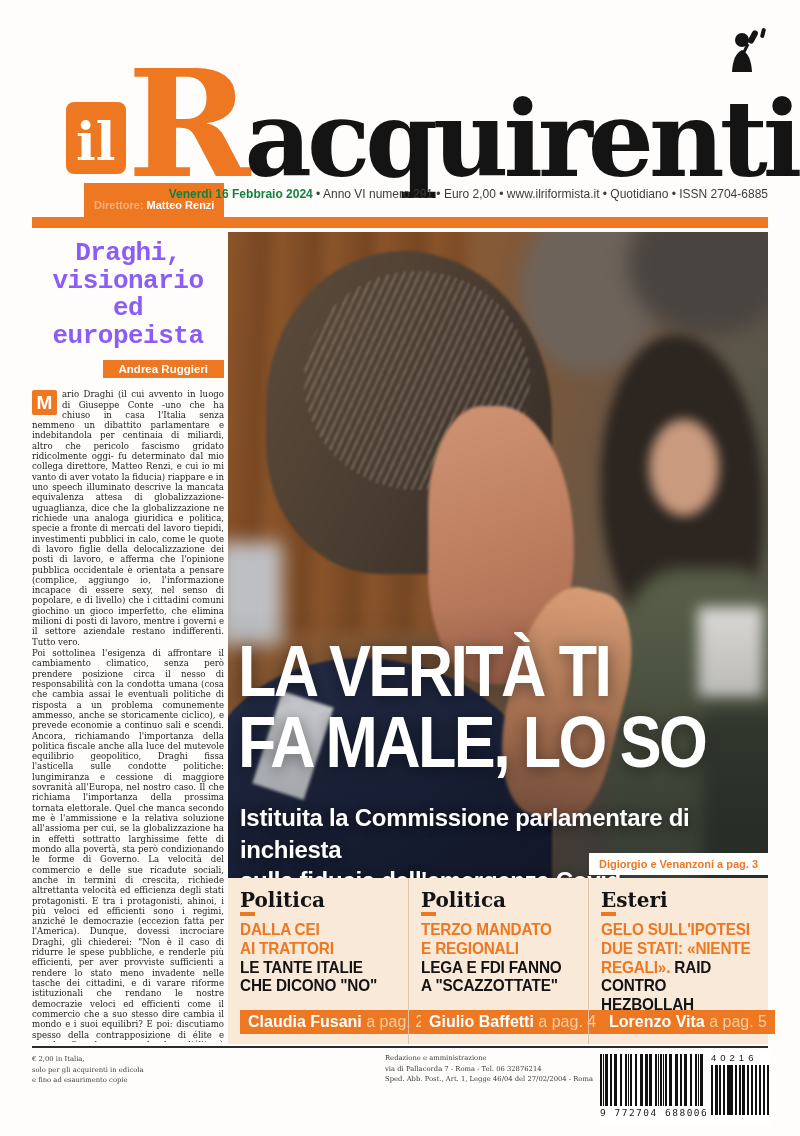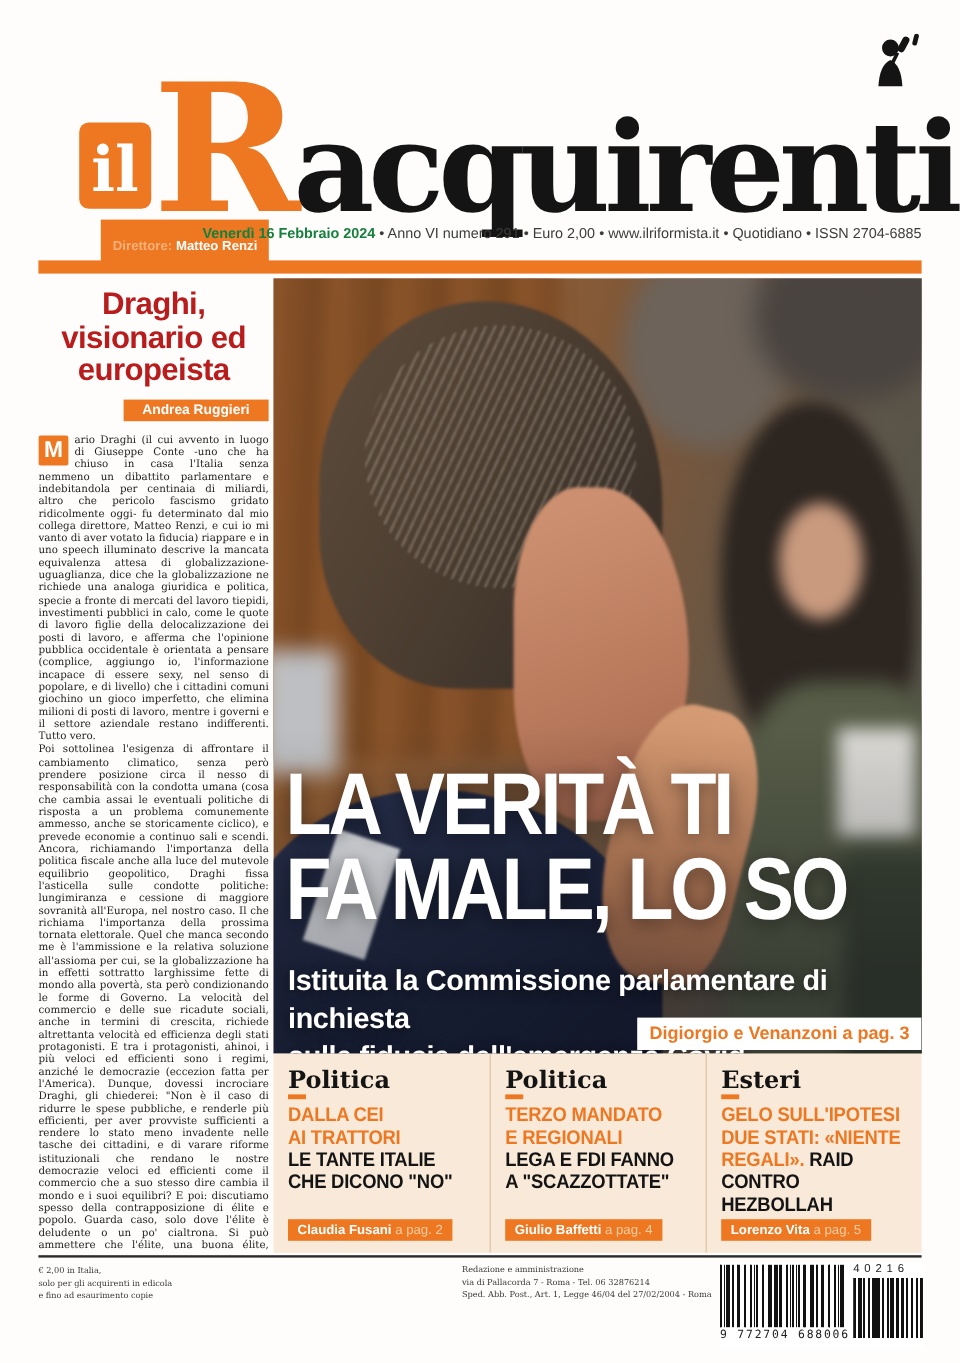--- a/index.html
+++ b/index.html
@@ -34,21 +34,21 @@
     font-size:11px; padding:16px 10px; white-space:nowrap;
   }
   .director-badge .dlabel { color:#f6b078; font-weight:bold; }
   .director-badge .dname { color:#fff; font-weight:bold; }
   .dateline { position:absolute; right:0; top:4px; font-size:12px; color:#3c3c3c; white-space:nowrap; }
   .dateline .date-part { color:#15803d; font-weight:bold; }
   .orange-bar { position:absolute; top:217px; left:32px; right:32px; height:11px; background:#ee7722; }
   
   .leftcol { position:absolute; top:240px; left:32px; width:192px; height:802px; overflow:hidden; }
   .lc-title {
-    font-family:Liberation Sans, sans-serif; font-weight:bold; color:#b91c1c;
+    font-family:Liberation Mono, monospace; font-weight:bold; color:#8b5cf6;
     font-size:26px; line-height:1.06; text-align:center; letter-spacing:-0.5px;
   }
   .lc-badge-wrap { text-align:right; margin:9px 0 11px; }
   .lc-badge {
     display:inline-block; background:#ee7722; color:#fff; font-weight:bold;
     font-size:11.5px; padding:3px 16px;
   }
   .lc-body {
     font-family:"DejaVu Serif", serif; font-size:8.6px; line-height:1.2;
     color:#1d1d1d; text-align:justify;
@@ -100,38 +100,38 @@
     transform:scaleX(0.86); transform-origin:left top; white-space:nowrap; }
   .headline-line {
     color:#fff; font-weight:bold; font-size:73px; line-height:0.97; letter-spacing:-3px;
     text-shadow:0 3px 16px rgba(0,0,0,.45);
   }
   .subhead-block { position:absolute; left:12px; top:570px; z-index:5; }
   .subhead-line { color:#fff; font-weight:bold; font-size:24px; line-height:1.32;
     letter-spacing:-0.3px; text-shadow:0 2px 10px rgba(0,0,0,.5); }
   .photo-badge {
     position:absolute; right:0; bottom:3px; z-index:6; background:#fff; color:#ee7722;
-    font-weight:bold; font-size:15px; padding:5px 10px;
+    font-weight:bold; font-size:11px; padding:5px 10px;
   }
   
   .teasers {
     position:absolute; top:878px; left:228px; width:540px; height:166px;
     background:#f9e9d8; display:flex;
   }
   .teaser { width:180px; padding:12px 10px 0 12px; position:relative; }
   .teaser + .teaser { border-left:1px solid #ddc3ab; }
   .t-section { font-family:"DejaVu Serif", serif; font-weight:bold; color:#141414;
     font-size:20px; line-height:1; margin-bottom:10px; }
   .t-initial { border-bottom:4px solid #ee7722; padding-bottom:0px; }
   .t-head { white-space:pre-line; font-weight:bold; font-size:16.5px; line-height:1.14;
     letter-spacing:-0.2px; transform:scaleX(0.93); transform-origin:left top; width:108%; }
   .t-kicker { color:#ee7722; }
   .t-title { color:#141414; }
   .t-badge {
-    position:absolute; left:12px; bottom:10px; background:#ee7722; font-size:11px;
+    position:absolute; left:12px; bottom:10px; background:#ee7722; font-size:16px;
     padding:3px 8px; white-space:nowrap;
   }
   .t-author { color:#fff; font-weight:bold; }
   .t-page { color:#f8cda2; }
   
   .bottom-rule { position:absolute; top:1046px; left:32px; right:32px; height:2px; background:#2b2b2b; }
   .colo { position:absolute; font-family:"DejaVu Serif", serif; font-size:6.8px;
     line-height:1.55; color:#3a3a3a; }
   .colo-left { top:1054px; left:32px; }
   .colo-center { top:1053px; left:385px; }

